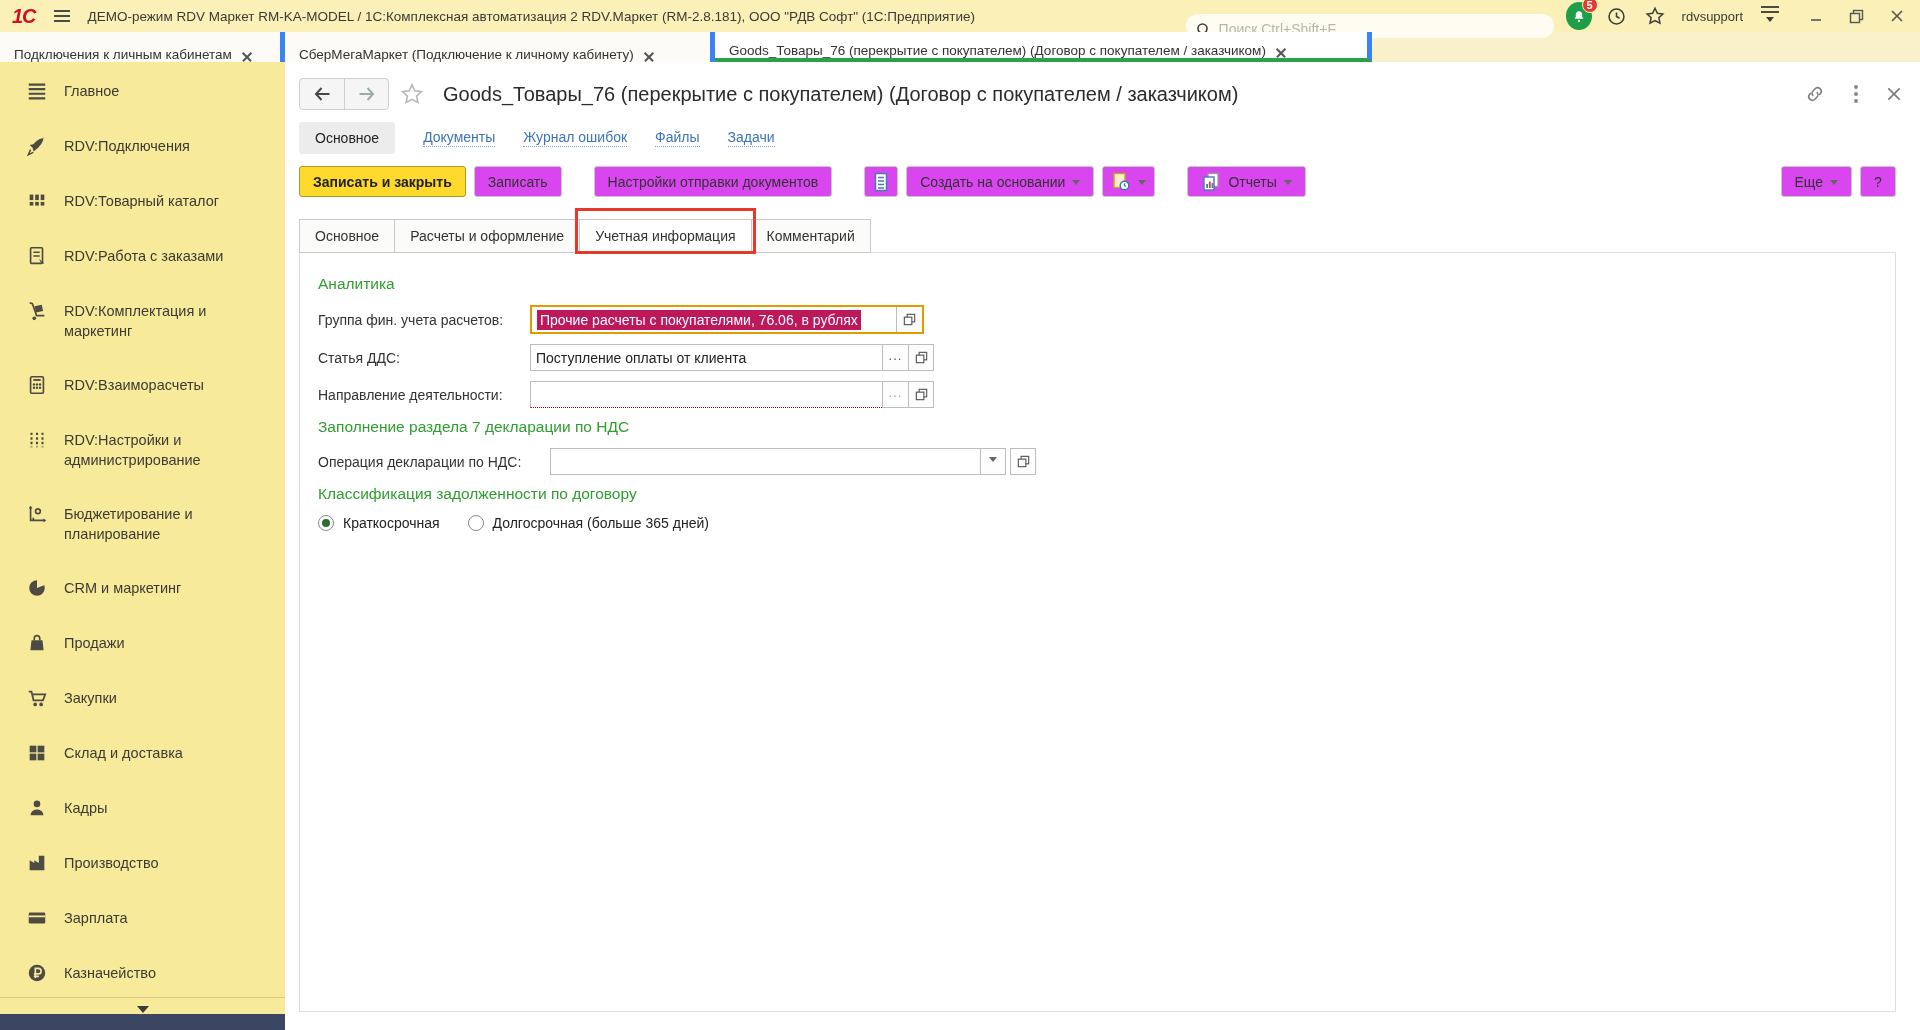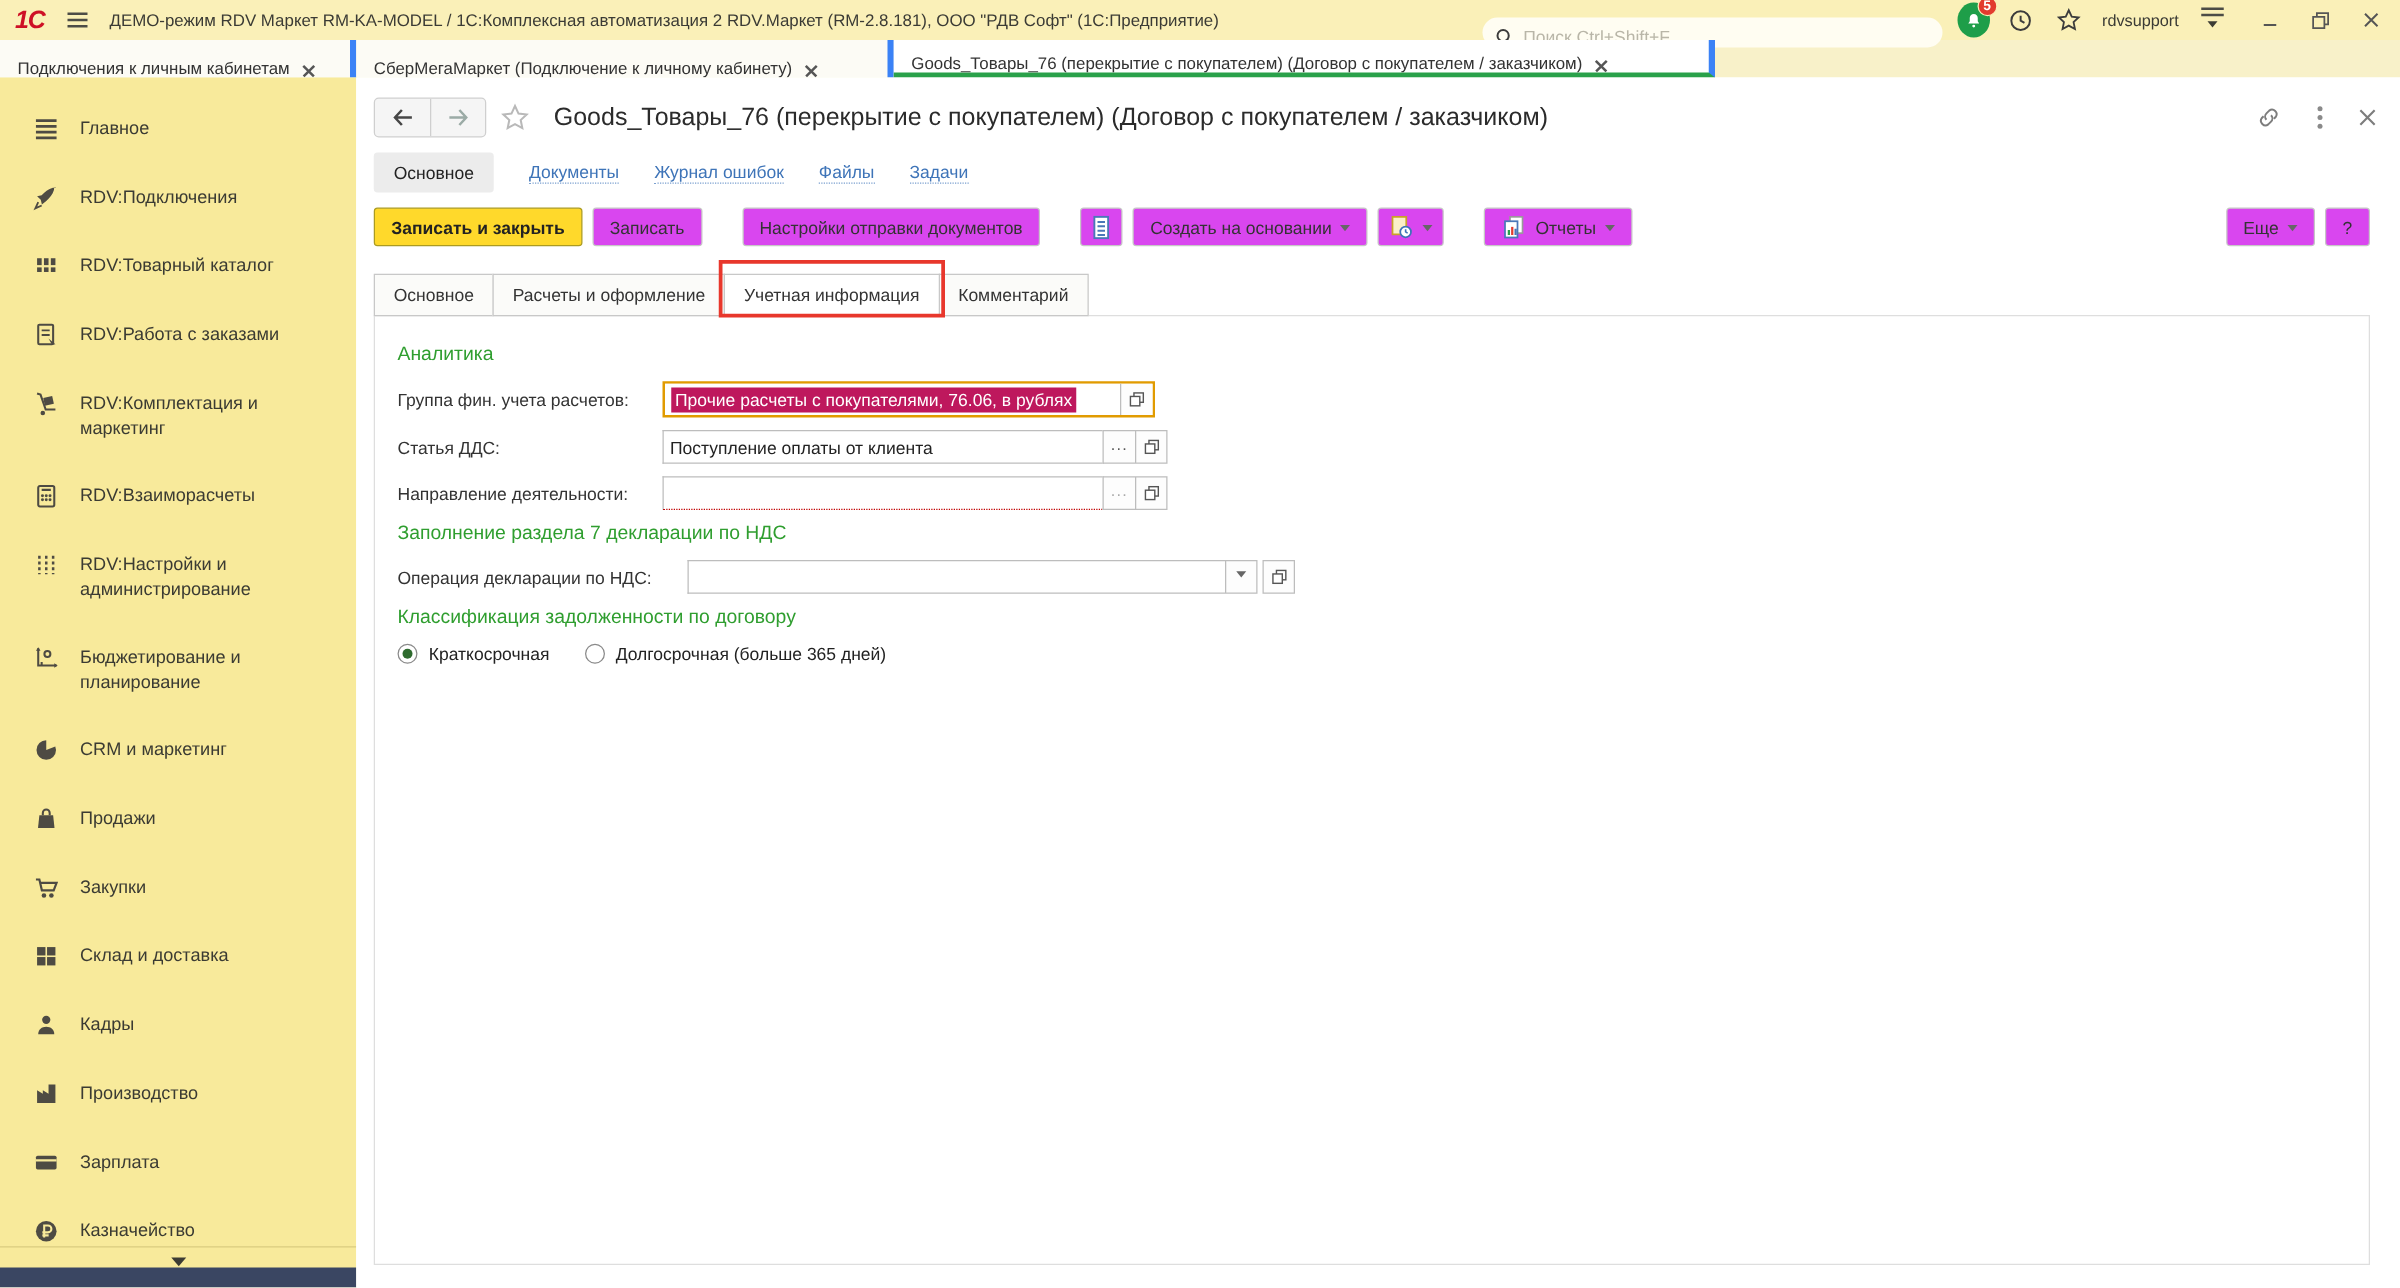--- a/index.html
+++ b/index.html
@@ -52,21 +52,21 @@
   .wtab.w3 { width:657px; }
   .xmark { width:10px; height:10px; flex:none; position:relative; }
   .xmark::before,.xmark::after {
     content:''; position:absolute; left:-1px; top:4px; width:12px; height:1.6px; background:#555;
   }
   .xmark::before { transform:rotate(45deg); }
   .xmark::after { transform:rotate(-45deg); }
   
   .layout { display:flex; height:968px; }
   .sidebar { width:285px; background:#F8EA9B; display:flex; flex-direction:column; flex:none; }
-  .side-items { flex:1; overflow:hidden; padding-top:14px; }
+  .side-items { flex:1; overflow:hidden; padding-top:2px; }
   .side-item {
     display:flex; gap:16px; padding:17px 8px 17px 26px; align-items:flex-start;
     font-size:14.5px; color:#3b3b33; line-height:20px; cursor:default;
   }
   .side-item .ic { width:22px; height:22px; flex:none; color:#4E4B43; margin-top:-1px; }
   .side-more { height:17px; border-top:1px solid #d9cc80; display:flex; align-items:center; justify-content:center; }
   .tri-dn { width:0; height:0; border:6px solid transparent; border-top:7px solid #3c3c34; margin-top:6px; }
   .side-navy { height:16px; background:#3A4662; }
   
   .main { flex:1; background:#fff; overflow:hidden; }

